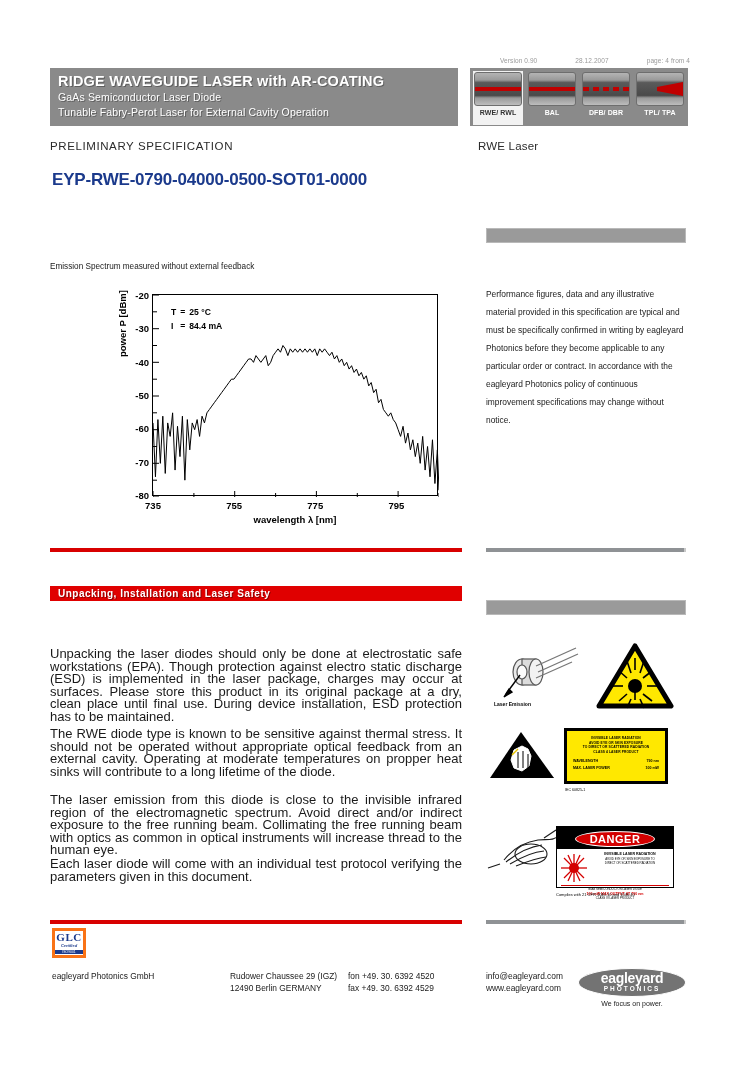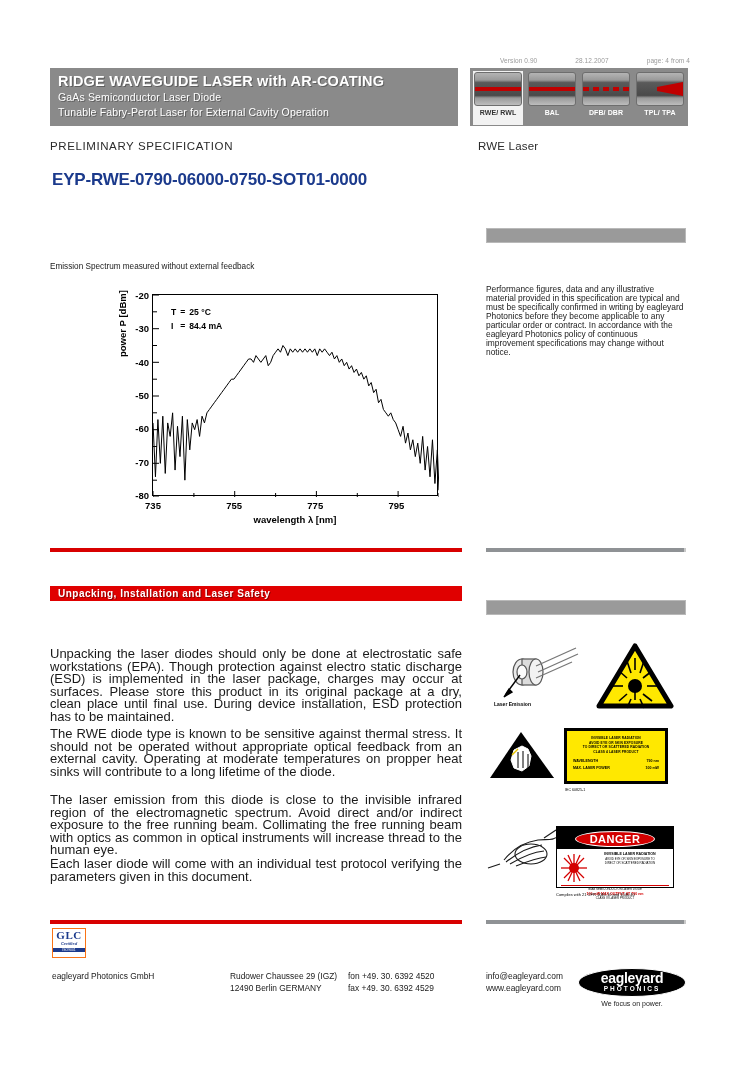--- a/index.html
+++ b/index.html
@@ -114,21 +114,21 @@
     border-right: 2px solid #c9c9c9;
   }
 
   
   .caption {
     position: absolute; left: 50px; top: 262px;
     font-size: 8.2px; color: #1a1a1a;
   }
   .sidetext {
     position: absolute; left: 486px; top: 285px; width: 200px;
-    font-size: 8.4px; line-height: 9px; color: #1a1a1a;
+    font-size: 8.4px; line-height: 18px; color: #1a1a1a;
   }
   .para {
     position: absolute; left: 50px; width: 412px;
     font-size: 13px; line-height: 12.6px; color: #1a1a1a;
     text-align: justify;
   }
 
   
   .chartwrap { position: absolute; left: 96px; top: 288px; width: 370px; height: 232px; font-weight: bold; }
   .plotbox {
@@ -185,34 +185,34 @@
     border-radius: 50%; padding: 1px 14px; border: 1px solid #fff;
   }
   .dz { font-size: 3.6px; font-weight: bold; line-height: 4.6px; text-align: center; }
   .dz.small { font-size: 2.9px; font-weight: normal; }
   .complies { position: absolute; font-size: 4px; color: #000; }
 
   
   .glc {
     position: absolute; left: 52px; top: 928px;
     width: 34px; height: 30px;
-    border: 1px solid #f97316; background: #ffffff;
+    border: 3px solid #f97316; background: #ffffff;
     text-align: center;
   }
   .glc .g1 { font-family: "Liberation Serif", serif; font-size: 11px; font-weight: bold; color: #1b3a8c; line-height: 12px; letter-spacing: .5px; }
   .glc .g2 { font-size: 4px; color: #1b3a8c; font-weight: bold; font-style: italic; }
   .glc .g3 { background: #1b3a8c; color: #fff; font-size: 3.4px; margin-top: 2px; }
 
   .fcol { position: absolute; font-size: 8.4px; line-height: 12px; color: #1a1a1a; }
 
   .eylogo {
     position: absolute; left: 578px; top: 968px; width: 108px;
   }
   .ey-oval {
-    background: #000000; border-radius: 50%;
+    background: #737373; border-radius: 50%;
     text-align: center; padding: 2px 0 3px 0;
     border: 1px solid #ffffff;
   }
   .ey-name { color: #ffffff; font-size: 14px; font-weight: bold; line-height: 14px; letter-spacing: -.3px; }
   .ey-sub { color: #ffffff; font-size: 6.5px; font-weight: bold; letter-spacing: 2px; line-height: 8px; }
   .ey-tag { text-align: center; font-size: 7px; color: #1a1a1a; margin-top: 3px; }
 </style>
 </head>
 <body>
 
@@ -254,21 +254,21 @@
         <div class="glyph">
             <div class="taper"></div>
           </div>
         <div class="tlabel">TPL/ TPA</div>
       </div>
     </div>
   </div>
 
   <div class="prelim">PRELIMINARY SPECIFICATION</div>
   <div class="rwelaser">RWE Laser</div>
-  <div class="partno">EYP-RWE-0790-06000-0750-SOT01-0000</div>
+  <div class="partno">EYP-RWE-0790-04000-0500-SOT01-0000</div>
 
   <div class="graybar" style="left:486px; top:228px; width:200px;"></div>
 
   <div class="caption">Emission Spectrum measured without external feedback</div>
 
   <div class="chartwrap">
     <div class="plotbox">
 
       <div class="ylabel">power P [dBm]</div>
 

